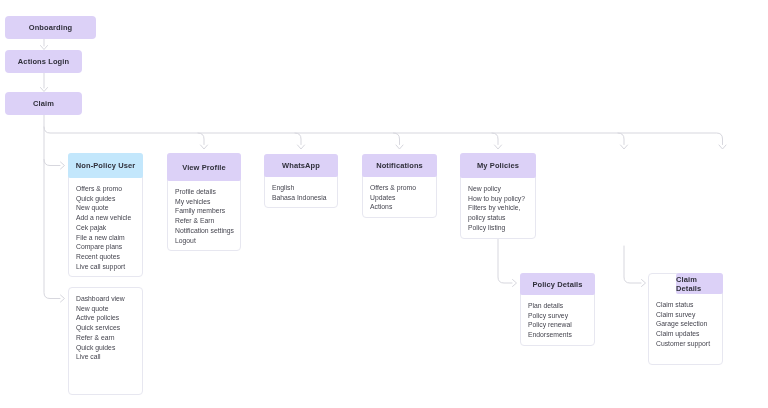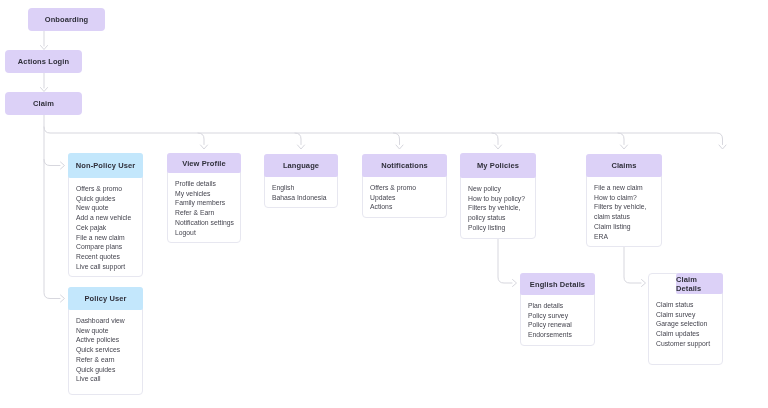--- a/index.html
+++ b/index.html
@@ -70,105 +70,94 @@
     <path class="conn" d="M618,133 Q624,133 624,139 V144.5"></path>
     <path class="conn" d="M620.5,145 L624,149 L627.5,145"></path>
 
     <path class="conn" d="M498,232 V277 Q498,283 504,283 H512"></path>
     <path class="conn" d="M512.5,279.5 L516.5,283 L512.5,286.5"></path>
 
     <path class="conn" d="M624,246 V277 Q624,283 630,283 H641"></path>
     <path class="conn" d="M641.5,279.5 L645.5,283 L641.5,286.5"></path>
   </svg>
 
-  <div class="node" style="left:5px; top:8px; width:77px; height:23px;margin-left:23px;">Onboarding</div>
+  <div class="node" style="left:5px; top:16px; width:91px; height:23px;">Onboarding</div>
   <div class="node" style="left:5px; top:50px; width:77px; height:23px;">Actions Login</div>
   <div class="node" style="left:5px; top:92px; width:77px; height:23px;">Claim</div>
 
   <div class="card" style="left:68px; top:153px; width:75px; min-height:120px;">
     <div class="card-header hdr-blue" style="height:25px;">Non-Policy User</div>
     <div class="card-body">
       <div class="card-item">Offers &amp; promo</div>
       <div class="card-item">Quick guides</div>
       <div class="card-item">New quote</div>
       <div class="card-item">Add a new vehicle</div>
       <div class="card-item">Cek pajak</div>
       <div class="card-item">File a new claim</div>
       <div class="card-item">Compare plans</div>
       <div class="card-item">Recent quotes</div>
       <div class="card-item">Live call support</div>
     </div>
   </div>
 
   <div class="card" style="left:167px; top:153px; width:74px; min-height:90px;">
-    <div class="card-header hdr-purple" style="height:20px;">View Profile</div>
+    <div class="card-header hdr-purple" style="height:28px;">View Profile</div>
     <div class="card-body">
       <div class="card-item">Profile details</div>
       <div class="card-item">My vehicles</div>
       <div class="card-item">Family members</div>
       <div class="card-item">Refer &amp; Earn</div>
       <div class="card-item">Notification settings</div>
       <div class="card-item">Logout</div>
     </div>
   </div>
 
   <div class="card" style="left:264px; top:154px; width:74px; min-height:53px;">
-    <div class="card-header hdr-purple" style="height:23px;">Language</div>
+    <div class="card-header hdr-purple" style="height:23px;">WhatsApp</div>
     <div class="card-body">
       <div class="card-item">English</div>
       <div class="card-item">Bahasa Indonesia</div>
     </div>
   </div>
 
-  <div class="card" style="left:362px; top:154px; width:85px; min-height:62px;">
+  <div class="card" style="left:362px; top:154px; width:75px; min-height:62px;">
     <div class="card-header hdr-purple" style="height:23px;">Notifications</div>
     <div class="card-body">
       <div class="card-item">Offers &amp; promo</div>
       <div class="card-item">Updates</div>
       <div class="card-item">Actions</div>
     </div>
   </div>
 
   <div class="card" style="left:460px; top:153px; width:76px; min-height:79px;">
     <div class="card-header hdr-purple" style="height:25px;">My Policies</div>
     <div class="card-body">
       <div class="card-item">New policy</div>
       <div class="card-item">How to buy policy?</div>
       <div class="card-item">Filters by vehicle, policy status</div>
       <div class="card-item">Policy listing</div>
     </div>
   </div>
 
-  <div class="card" style="left:586px; top:154px; width:76px; min-height:92px;">
-    <div class="card-header hdr-purple" style="height:23px;">Claims</div>
-    <div class="card-body">
-      <div class="card-item">File a new claim</div>
-      <div class="card-item">How to claim?</div>
-      <div class="card-item">Filters by vehicle, claim status</div>
-      <div class="card-item">Claim listing</div>
-      <div class="card-item">ERA</div>
-    </div>
-  </div>
 
 
   <div class="card" style="left:68px; top:287px; width:75px; min-height:108px;">
-    <div class="card-header hdr-blue" style="height:23px;">Policy User</div>
     <div class="card-body">
       <div class="card-item">Dashboard view</div>
       <div class="card-item">New quote</div>
       <div class="card-item">Active policies</div>
       <div class="card-item">Quick services</div>
       <div class="card-item">Refer &amp; earn</div>
       <div class="card-item">Quick guides</div>
       <div class="card-item">Live call</div>
     </div>
   </div>
 
   <div class="card" style="left:520px; top:273px; width:75px; min-height:68px;">
-    <div class="card-header hdr-purple" style="height:22px;">English Details</div>
+    <div class="card-header hdr-purple" style="height:22px;">Policy Details</div>
     <div class="card-body">
       <div class="card-item">Plan details</div>
       <div class="card-item">Policy survey</div>
       <div class="card-item">Policy renewal</div>
       <div class="card-item">Endorsements</div>
     </div>
   </div>
 
   <div class="card" style="left:648px; top:273px; width:75px; min-height:92px;">
     <div class="card-header hdr-purple" style="height:21px;margin-left:27px;">Claim Details</div>

